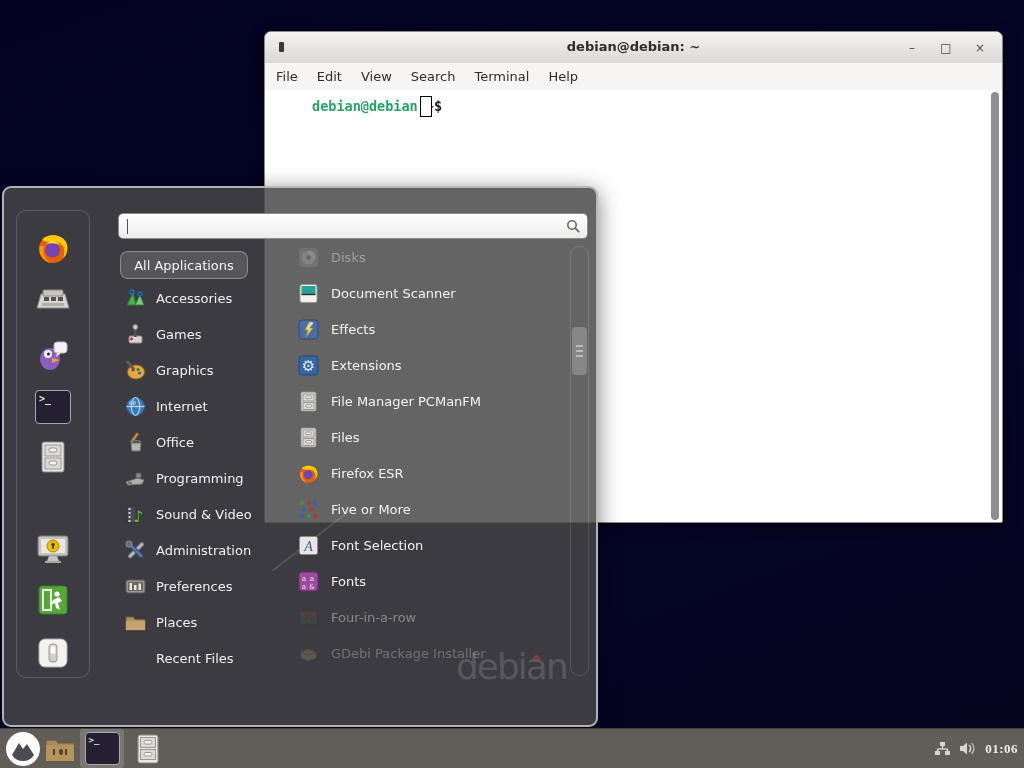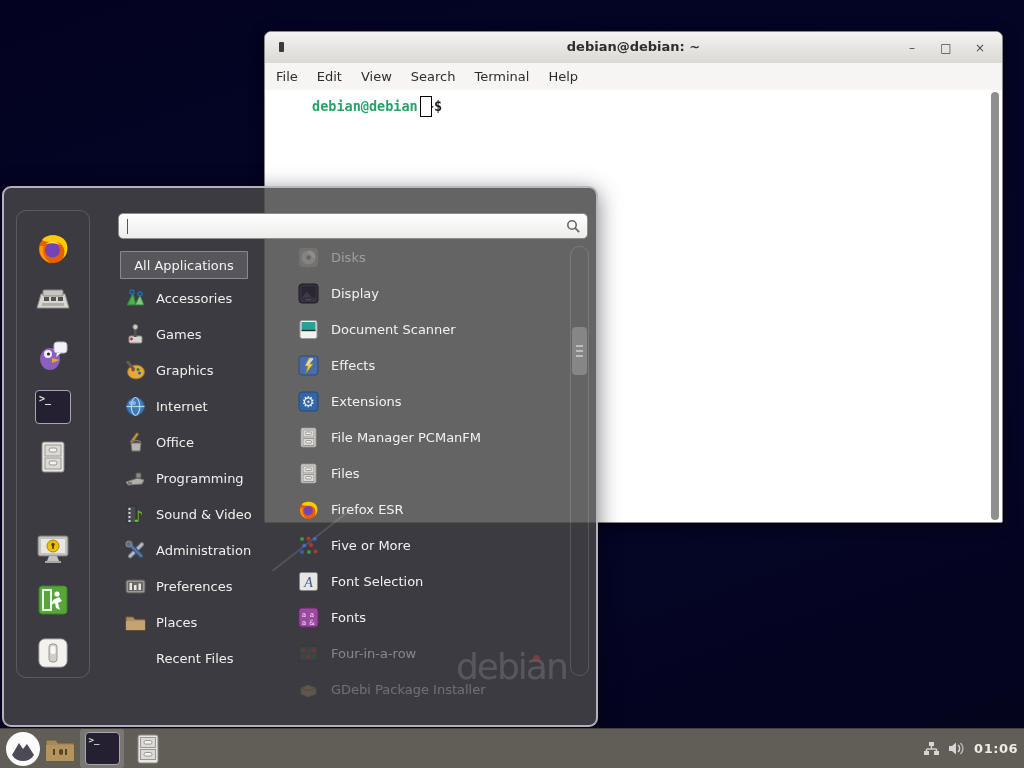--- a/index.html
+++ b/index.html
@@ -45,21 +45,21 @@
     display:flex;align-items:center;justify-content:center;}
   .search-bar{position:absolute;left:114px;top:25px;width:470px;height:26px;
     background:linear-gradient(#ffffff,#ececeb);border:1px solid #8f8d8a;border-radius:5px;
     box-sizing:border-box;display:flex;align-items:center;}
   .search-input{flex:1;border:none;outline:none;background:transparent;height:20px;
     font-size:13px;padding-left:8px;color:#222;caret-color:#222;}
   .search-caret{position:absolute;left:8px;top:5px;width:1px;height:15px;background:#555;}
   .search-mag{position:absolute;right:6px;top:5px;}
   .all-apps-btn{position:absolute;left:116px;top:63px;width:128px;height:28px;
     background:rgba(255,255,255,0.14);border:1px solid rgba(255,255,255,0.30);
-    border-radius:1px;box-sizing:border-box;display:flex;align-items:center;justify-content:center;
+    border-radius:8px;box-sizing:border-box;display:flex;align-items:center;justify-content:center;
     color:#f5f3f1;font-size:13px;}
   .categories{position:absolute;left:114px;top:92px;width:156px;}
   .cat-row{height:36px;display:flex;align-items:center;gap:9px;padding-left:6px;}
   .cat-row .cat-icon{width:23px;height:23px;display:flex;align-items:center;justify-content:center;flex:none;}
   .cat-row .cat-label{color:#f2f0ee;font-size:13px;white-space:nowrap;}
   .apps{position:absolute;left:280px;top:51px;width:288px;height:470px;overflow:hidden;}
   .app-row{height:36px;display:flex;align-items:center;gap:12px;padding-left:14px;}
   .app-row .app-icon{width:21px;height:21px;display:flex;align-items:center;justify-content:center;flex:none;}
   .app-row .app-label{color:#f4f2f0;font-size:13px;white-space:nowrap;}
   .app-row.disabled{opacity:0.40;}
@@ -78,21 +78,21 @@
 
   
   .taskbar{position:absolute;left:0;bottom:0;width:1024px;height:40px;background:#615e58;
     border-top:1px solid #44423e;box-sizing:border-box;}
   .tb-menu-btn{position:absolute;left:6px;top:3px;width:34px;height:34px;border-radius:50%;
     background:#fcfcfc;display:flex;align-items:center;justify-content:center;}
   .tb-launcher{position:absolute;top:3px;display:flex;align-items:center;justify-content:center;}
   .tb-window-btn{position:absolute;left:80px;top:0;width:44px;height:39px;
     background:rgba(255,255,255,0.16);border-radius:3px;display:flex;align-items:center;justify-content:center;}
   .tray{position:absolute;right:6px;top:0;height:39px;display:flex;align-items:center;gap:8px;}
-  .clock{font-size:13px;font-weight:bold;color:#efece8;letter-spacing:0.5px;}
+  .clock{font-size:13px;font-weight:bold;color:#efece8;letter-spacing:0.5px;font-family:Liberation Serif, serif;}
 
   
   .term-icon-box{background:#241f31;border:1px solid #a8a6b2;border-radius:4px;
     color:#cfe8d2;font-family:"DejaVu Sans Mono",monospace;font-weight:bold;
     display:flex;align-items:flex-start;justify-content:flex-start;}
 </style>
 </head>
 <body>
 
 <div class="desktop">
@@ -329,31 +329,20 @@
       <div class="app-row disabled">
         <span class="app-icon">
           <svg width="21" height="21" viewBox="0 0 21 21">
             <rect x="1" y="1" width="19" height="19" rx="4" fill="#8a8884"></rect>
             <circle cx="10.5" cy="10.5" r="7" fill="#b4b2ae"></circle>
               <circle cx="10.5" cy="10.5" r="2.2" fill="#6a6864"></circle>
             <path d="M10.5 3.5 A7 7 0 0 1 17.5 10.5 L14 10.5 A3.5 3.5 0 0 0 10.5 7 Z" fill="#cfcdc9"></path>
           </svg>
           </span>
         <span class="app-label">Disks</span>
-      </div>
-      <div class="app-row">
-        <span class="app-icon">
-          <svg width="21" height="21" viewBox="0 0 21 21">
-            <rect x="1" y="1" width="19" height="19" rx="3" fill="#35313d" stroke="#1e1b26"></rect>
-            <rect x="3.5" y="3.5" width="14" height="11" rx="1" fill="#2a2732"></rect>
-            <path d="M3.5 14.5 L9 9 L14 14.5 Z" fill="#3e3a48"></path>
-            <rect x="8" y="16" width="5" height="1.6" fill="#4a4656"></rect>
-          </svg>
-          </span>
-        <span class="app-label">Display</span>
       </div>
       <div class="app-row">
         <span class="app-icon">
           <svg width="21" height="21" viewBox="0 0 21 21">
             <rect x="2" y="1.5" width="17" height="18" rx="2" fill="#f4f2ef" stroke="#9a9894"></rect>
             <rect x="3.5" y="3" width="14" height="8.5" fill="#2aa198"></rect>
             <line x1="3.5" y1="11.5" x2="17.5" y2="11.5" stroke="#2e2d2b" stroke-width="1.4"></line>
           </svg>
           </span>
         <span class="app-label">Document Scanner</span>

